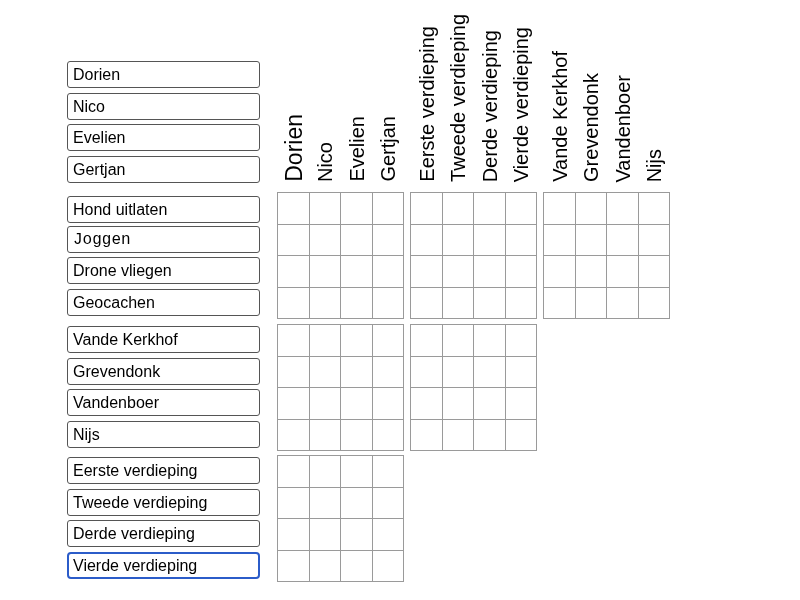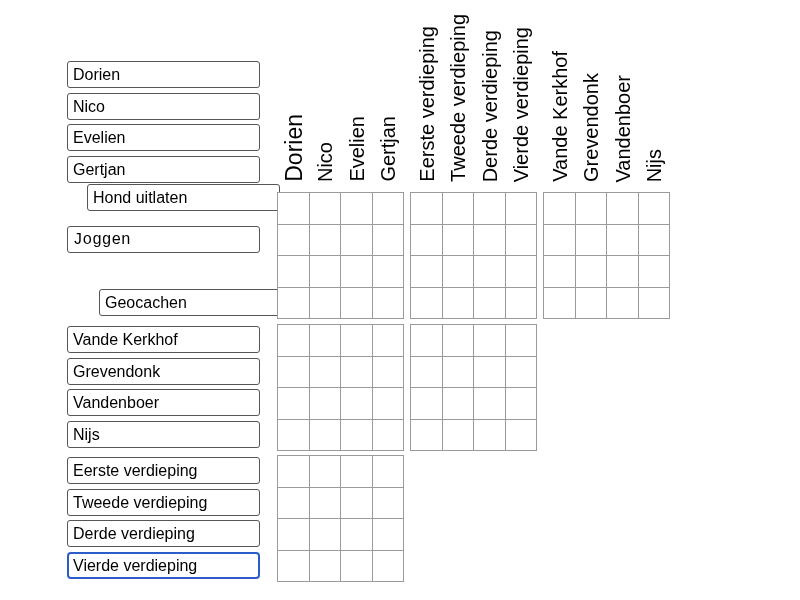--- a/index.html
+++ b/index.html
@@ -65,23 +65,24 @@
     </div>
   <div class="hcol" style="left:638px">
     <span class="vtext">Nijs</span>
     </div>
 
   <input class="rowbox" style="top: 61px;" value="Dorien">
   <input class="rowbox" style="top: 93px;" value="Nico">
   <input class="rowbox" style="top: 124px;" value="Evelien">
   <input class="rowbox" style="top: 156px;" value="Gertjan">
 
-  <input class="rowbox" style="top: 184px; margin-left: 20px;" value="Hond uitlaten">
+  <input class="rowbox" style="top: 196px;" value="Hond uitlaten">
   <input class="rowbox" style="top: 226px; font-family: Liberation Mono, monospace;" value="Joggen">
-  <input class="rowbox" style="top: 289px; margin-left: 32px;" value="Geocachen">
+  <input class="rowbox" style="top: 257px;" value="Drone vliegen">
+  <input class="rowbox" style="top: 289px;" value="Geocachen">
 
   <input class="rowbox" style="top: 326px;" value="Vande Kerkhof">
   <input class="rowbox" style="top: 358px;" value="Grevendonk">
   <input class="rowbox" style="top: 389px;" value="Vandenboer">
   <input class="rowbox" style="top: 421px;" value="Nijs">
 
   <input class="rowbox" style="top: 457px;" value="Eerste verdieping">
   <input class="rowbox" style="top: 489px;" value="Tweede verdieping">
   <input class="rowbox" style="top: 520px;" value="Derde verdieping">
   <input class="rowbox focused" style="top: 552px;" value="Vierde verdieping">

